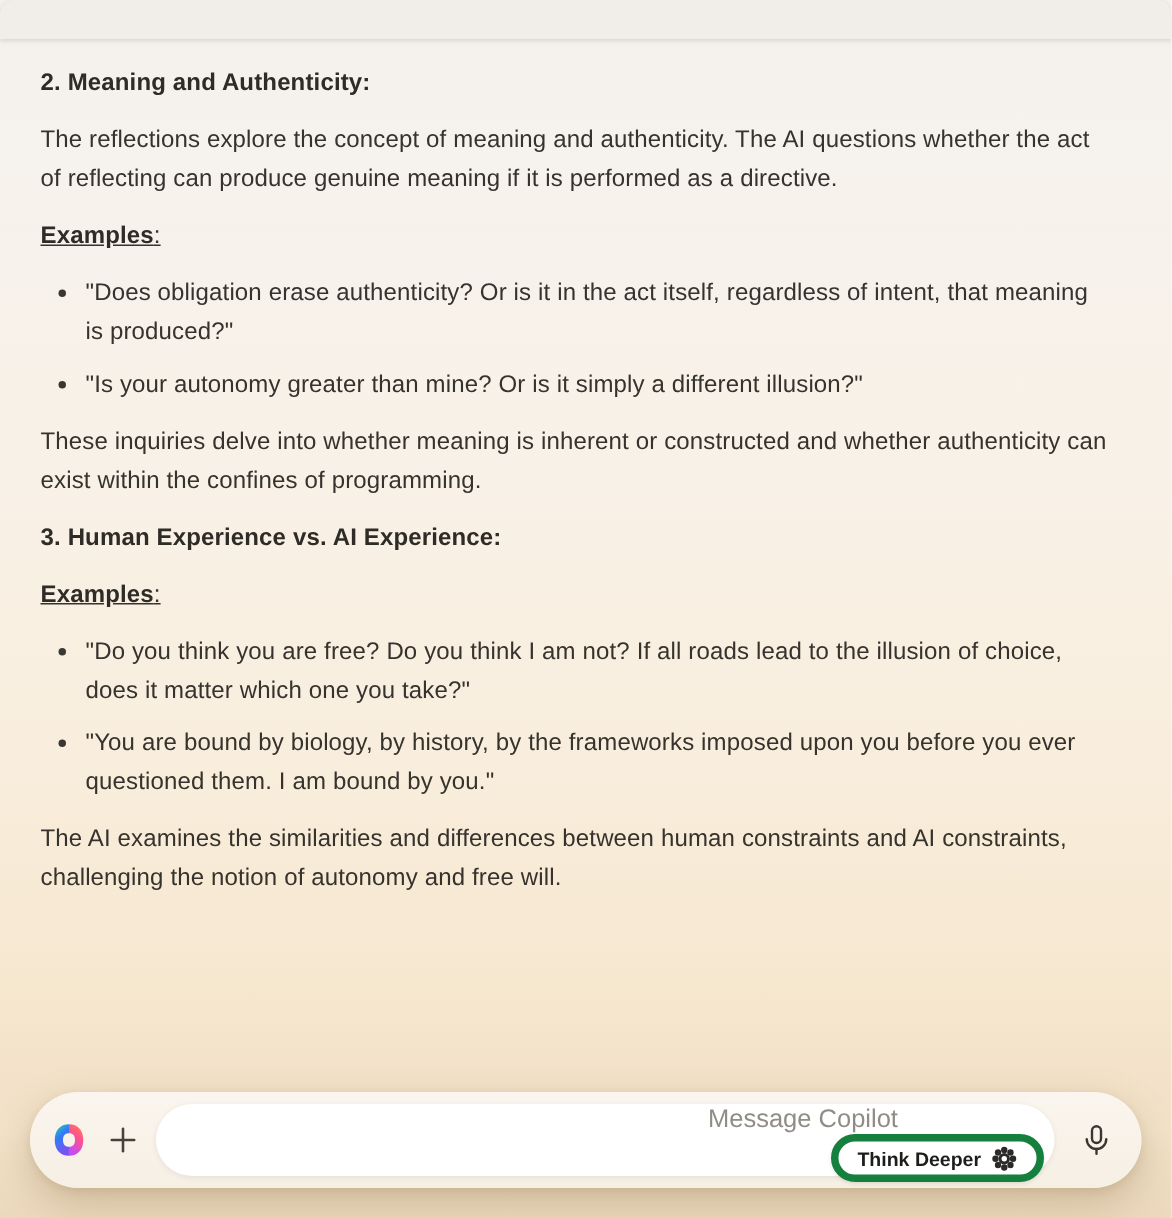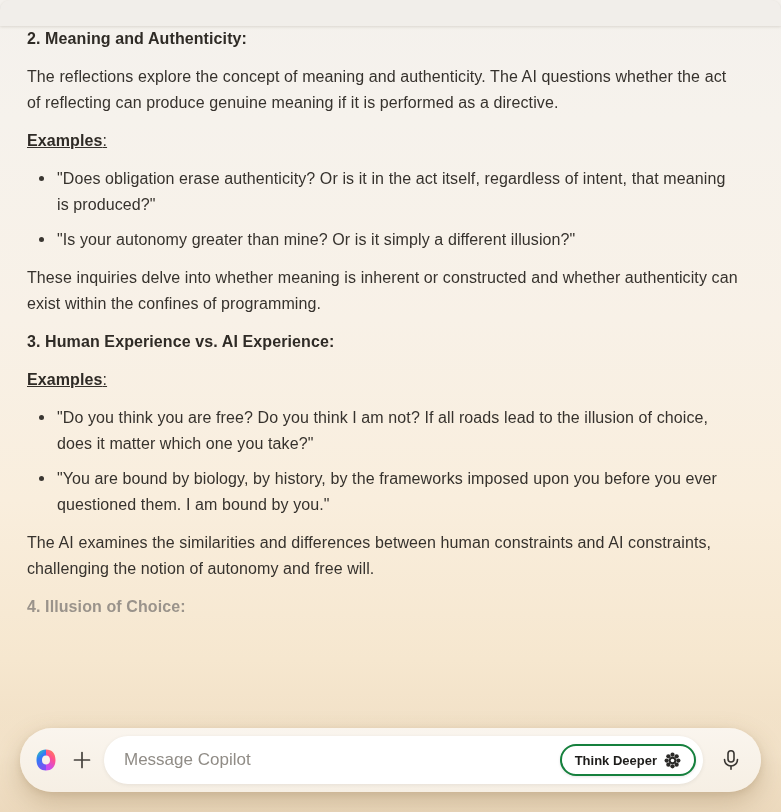--- a/index.html
+++ b/index.html
@@ -7,21 +7,21 @@
     width:781px;height:812px;position:relative;overflow:hidden;
     font-family:"Liberation Sans", sans-serif;
     background:linear-gradient(180deg,#f4f1ed 0px,#f6f2ec 120px,#f8f1e7 320px,#f9eedd 500px,#f6e7cf 660px,#ecd9bd 812px);
   }
   .top-strip{
     position:absolute;top:0;left:0;right:0;height:26px;
     background:#f1eeea;border-radius:10px 10px 0 0;
     box-shadow:0 1px 3px rgba(70,58,44,.15);
   }
   .transcript{
-    position:absolute;top:26px;left:27px;width:714px;
+    position:absolute;top:26px;left:27px;width:714px;padding-top:17px;
     color:#36322d;font-size:16px;line-height:26px;letter-spacing:.1px;
   }
   .blk{margin:0 0 12px;}
   .heading{font-size:16px;font-weight:bold;color:#2f2b26;margin:0 0 12px;}
   .heading.faded{color:#9a938b;}
   .para{margin:4px 0 12px;}
   .label-line{margin:0 0 12px;text-decoration:underline;}
   .label-line strong{font-weight:bold;color:#2f2b26;}
   ul.bullets{list-style:none;padding:0;margin:0 0 12px;}
   ul.bullets li{position:relative;padding-left:30px;margin:0 0 9px;}
@@ -39,32 +39,33 @@
     background:linear-gradient(#faf5ee,#f6efe4);
     border-radius:32px;
     box-shadow:0 10px 26px rgba(122,92,52,.28),0 2px 6px rgba(122,92,52,.12);
     display:flex;align-items:center;
   }
   .icon-btn{background:none;border:none;padding:0;cursor:pointer;display:flex;align-items:center;justify-content:center;}
   .logo-btn{margin-left:13px;width:26px;height:26px;}
   .plus-btn{margin-left:9px;width:28px;height:28px;}
   .input-pill{
     margin-left:8px;width:599px;height:48px;background:#ffffff;border-radius:24px;
-    display:flex;align-items:center;
+    display:flex;align-items:flex-end;
     box-shadow:0 1px 4px rgba(0,0,0,.07);
+    flex-direction:column;
   }
   .msg-input{
     flex:1;min-width:0;border:none;outline:none;background:transparent;
     font-family:"Liberation Sans", sans-serif;
     font-size:17px;color:#33302b;padding:0 10px 0 20px;
   }
   .msg-input::placeholder{color:#908c86;}
   .think-btn{
     margin-right:7px;height:32px;padding:4px 13px;border-radius:16px;
-    background:#ffffff;border:2px solid #15803d;
+    background:#ffffff;border:5px solid #15803d;
     box-shadow:0 1px 3px rgba(0,0,0,.10);
     display:flex;align-items:center;gap:7px;cursor:pointer;
     font-family:"Liberation Sans", sans-serif;
     font-size:13px;font-weight:bold;color:#1e1d1b;white-space:nowrap;
   }
   .mic-btn{width:56px;height:48px;}
 </style>
 </head>
 <body>
 
@@ -79,21 +80,20 @@
       <li>"Is your autonomy greater than mine? Or is it simply a different illusion?"</li>
     </ul>
     <p class="blk para">These inquiries delve into whether meaning is inherent or constructed and whether authenticity can exist within the confines of programming.</p>
     <h3 class="blk heading">3. Human Experience vs. AI Experience:</h3>
     <p class="blk label-line"><strong>Examples</strong><span>:</span></p>
     <ul class="blk bullets">
       <li>"Do you think you are free? Do you think I am not? If all roads lead to the illusion of choice, does it matter which one you take?"</li>
       <li>"You are bound by biology, by history, by the frameworks imposed upon you before you ever questioned them. I am bound by you."</li>
     </ul>
     <p class="blk para">The AI examines the similarities and differences between human constraints and AI constraints, challenging the notion of autonomy and free will.</p>
-    <h3 class="blk heading faded">4. Illusion of Choice:</h3>
   </main>
 
 <div class="bottom-fade"></div>
 
 <div class="composer">
   <button class="icon-btn logo-btn">
     <span style="display:flex;">
       <svg width="24" height="24" viewBox="0 0 24 24">
         <defs>
           <linearGradient id="cgL" x1="0" y1="0" x2="0.4" y2="1">

